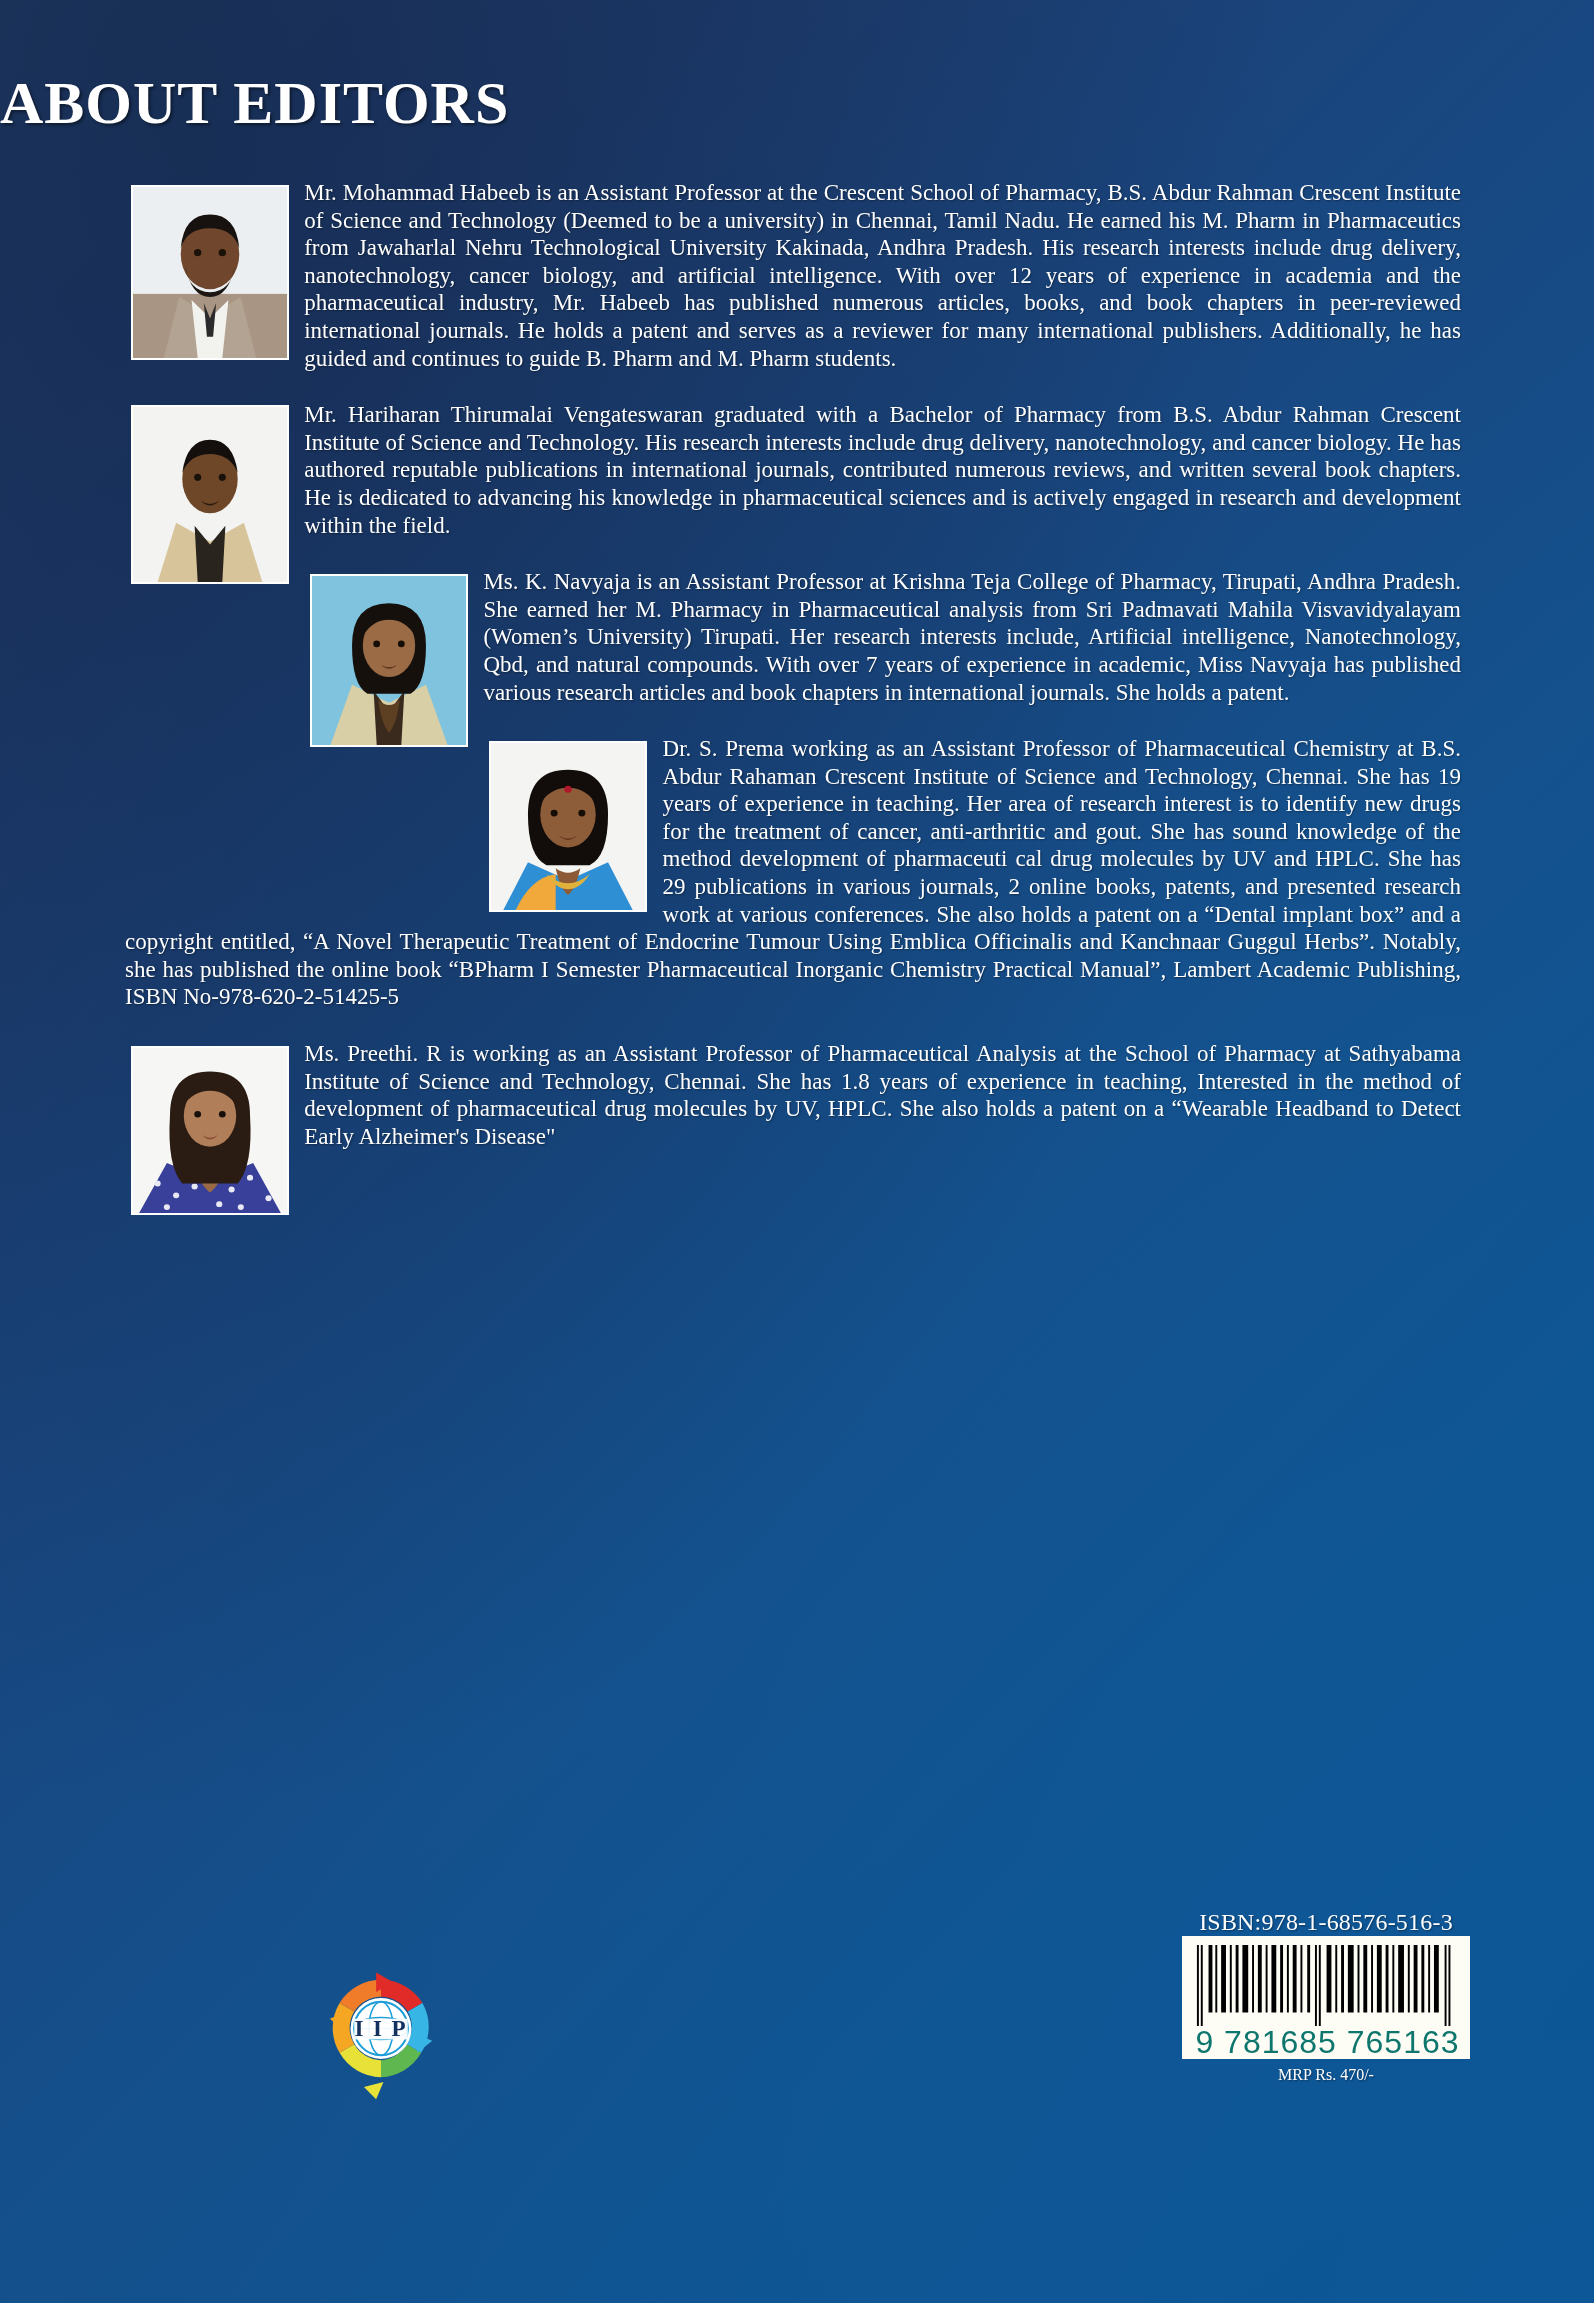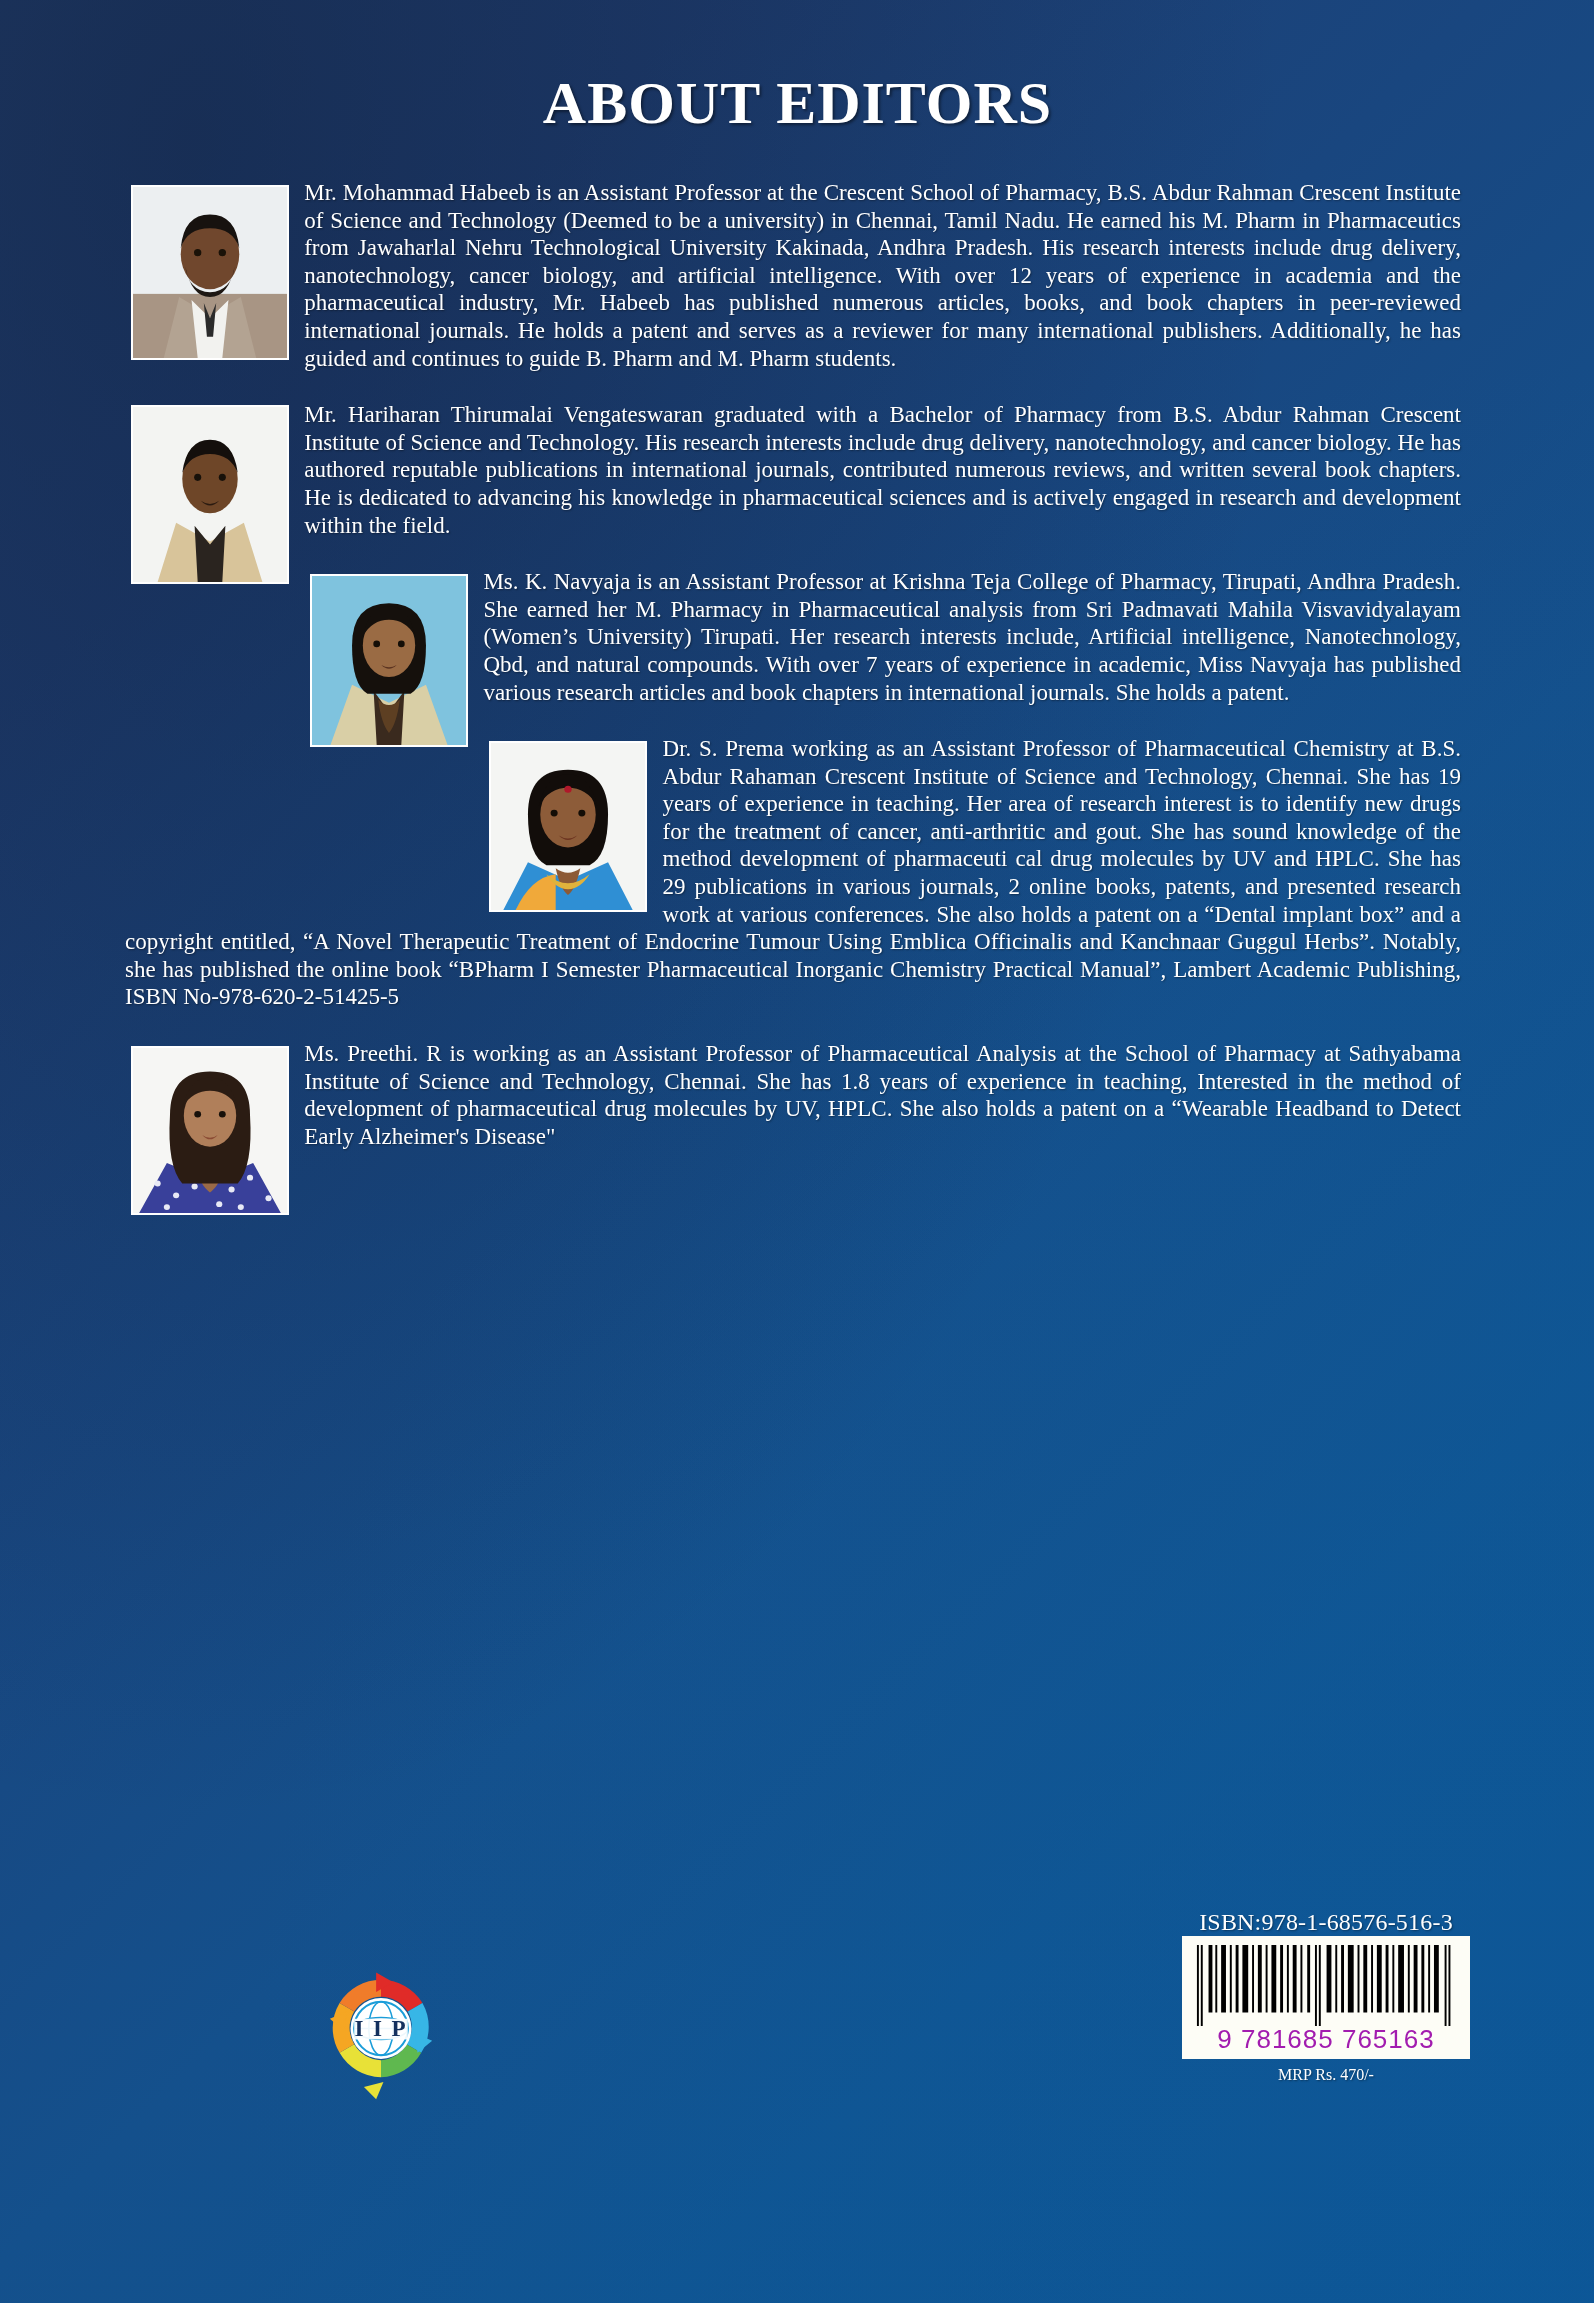--- a/index.html
+++ b/index.html
@@ -36,21 +36,20 @@
     position: absolute;
     inset: 0;
     background:
       radial-gradient(ellipse at 12% 6%, rgba(12,28,56,0.45) 0%, rgba(12,28,56,0) 55%),
       radial-gradient(ellipse at 95% 100%, rgba(16,96,160,0.30) 0%, rgba(16,96,160,0) 60%);
     pointer-events: none;
   }
 
   .page-title {
     position: relative;
-    text-align: center;
     font-size: 60px;
     font-weight: bold;
     letter-spacing: 1px;
     padding-top: 69px;
     margin: 0;
     text-shadow: 1.9px 1.9px 2.9px rgba(0,0,0,0.45);
   }
 
   .content {
     position: relative;
@@ -132,23 +131,23 @@
   }
   .barcode-box {
     background: #fdfdf6;
     padding: 9.6px 13.4px 3.8px 13.4px;
     box-sizing: border-box;
     width: 288px;
     height: 123px;
   }
   .barcode-bars { display:block; width:100%; height: 81px; }
   .barcode-digits {
-    color: #a21caf;
+    color: #0f766e;
     font-family: "Liberation Sans", "DejaVu Sans", sans-serif;
-    font-size: 26px;
+    font-size: 32px;
     letter-spacing: 1px;
     text-align: center;
     margin-top: -1.9px;
     white-space: nowrap;
   }
   .mrp {
     font-size: 16px;
     margin-top: 7.7px;
     text-shadow: 1px 1px 1.9px rgba(0,0,0,0.40);
     white-space: nowrap;

